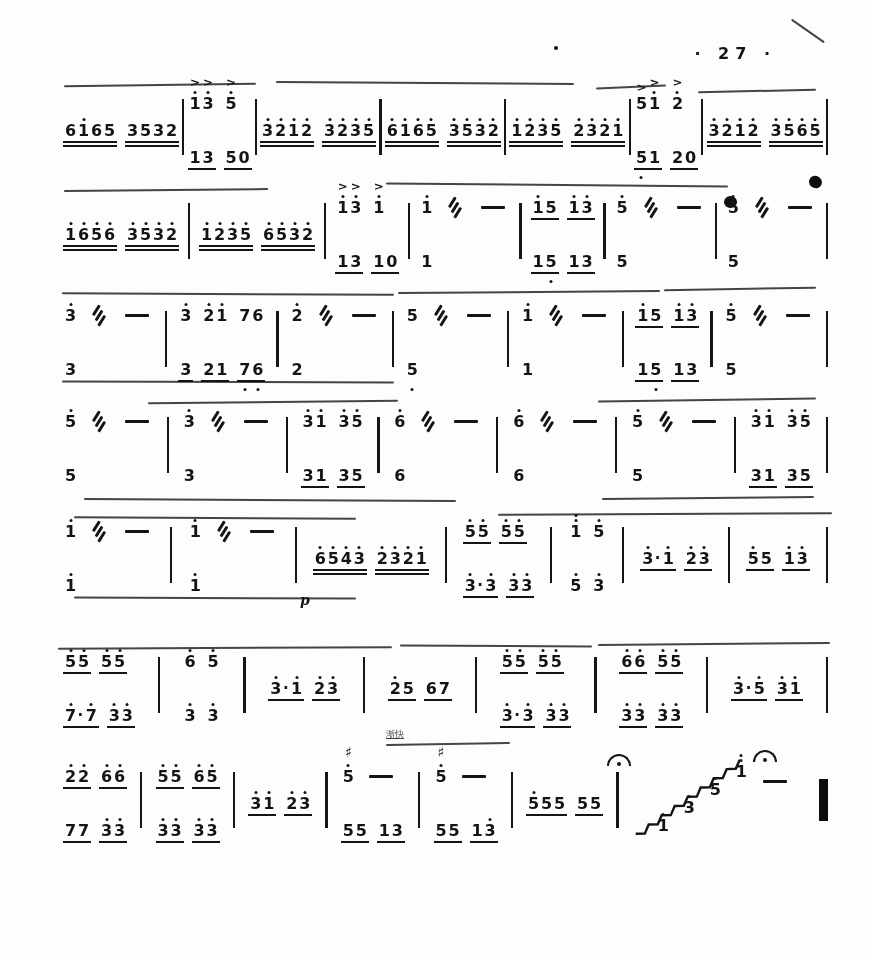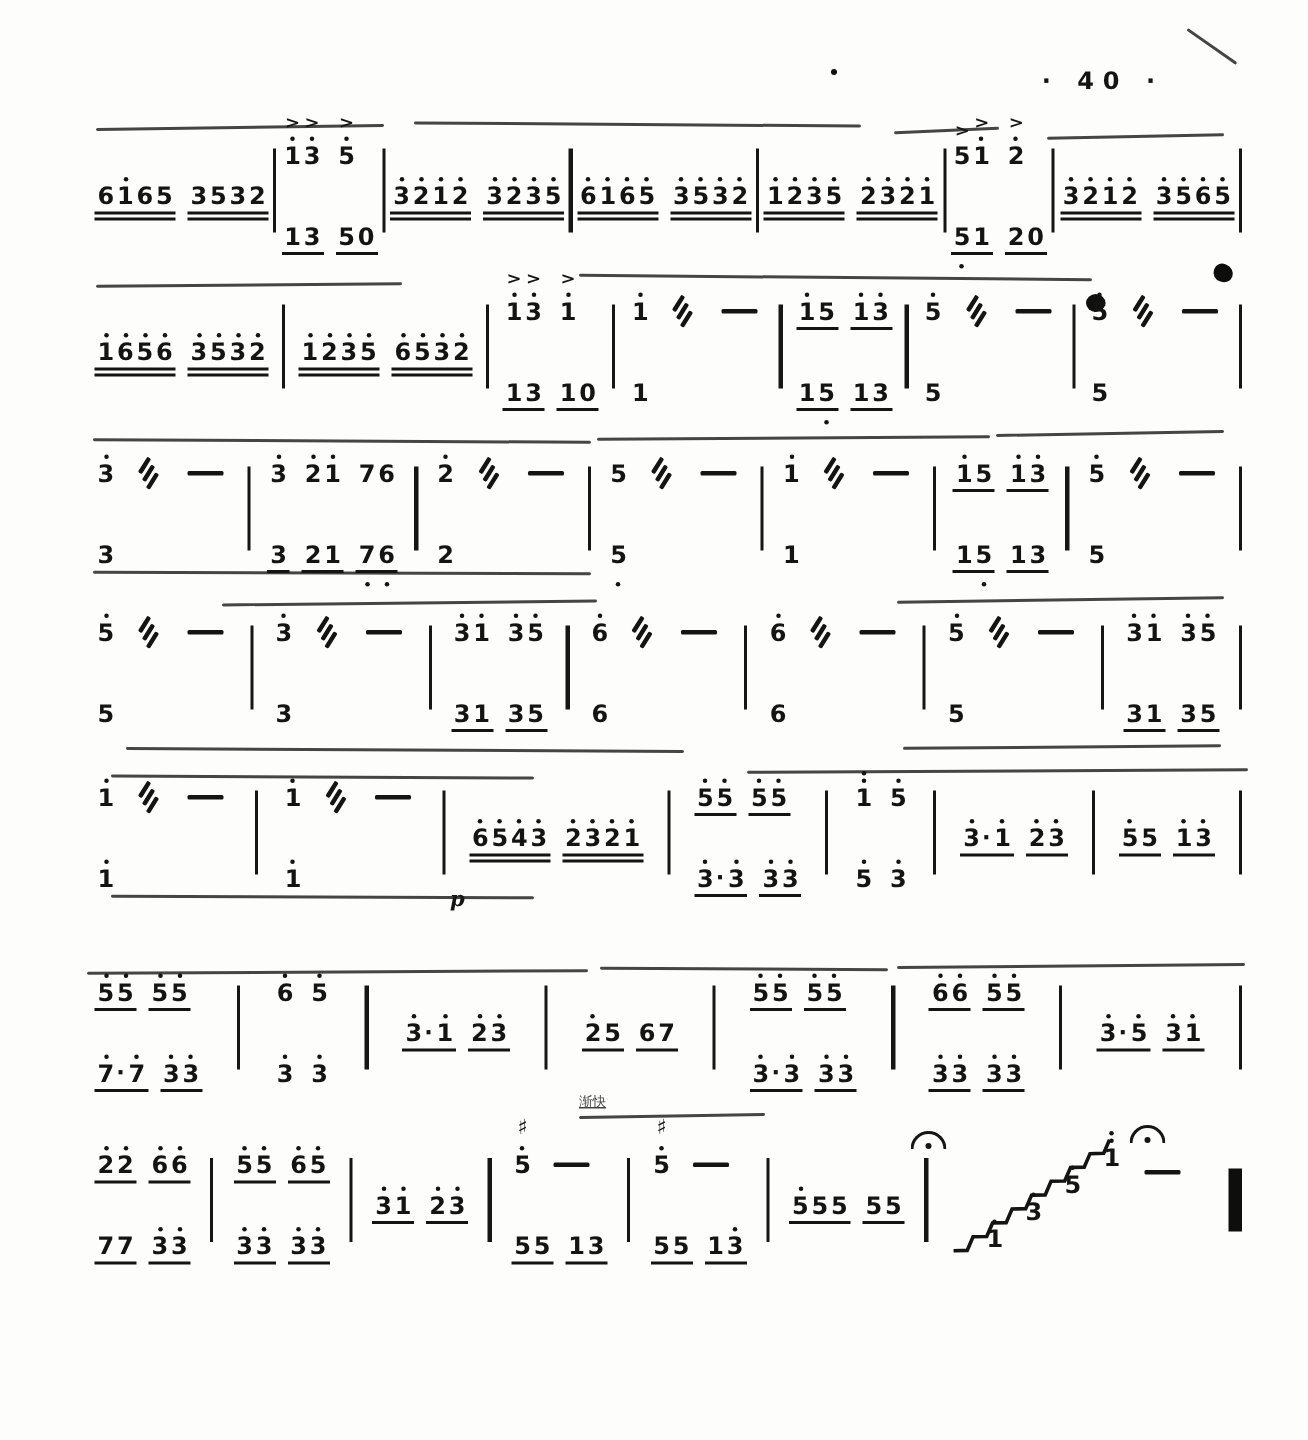--- a/index.html
+++ b/index.html
@@ -43,21 +43,21 @@
   .ferm:after{content:'';position:absolute;left:50%;bottom:0;transform:translateX(-50%);width:4px;height:4px;border-radius:50%;background:#151515;}
   .blob{position:absolute;top:-16px;right:-4px;width:13px;height:12px;background:#0d0d0d;border-radius:46% 54% 50% 50%;transform:rotate(20deg);}
   .glissm{position:relative;width:168px;height:96px;}
   .glissm .gnote{position:absolute;}
   .glissm svg{position:absolute;left:0;top:0;overflow:visible;}
   .gferm{position:absolute;}
 </style>
 </head>
 <body>
 
-<div class="pagenum">· 40 ·</div>
+<div class="pagenum">· 27 ·</div>
 <div class="tempo">渐快</div>
 <div class="dyn">p</div>
 <div class="blotdot" style="left:724px;top:196px;width:13px;height:12px;"></div>
 <div class="blotdot" style="left:554px;top:46px;width:4px;height:4px;"></div>
 
 <div id="decor">
     <div class="sline" style="left: 64px; top: 84px; width: 192px; transform: rotate(-0.8deg);"></div>
     <div class="sline" style="left: 276px; top: 82px; width: 298px; transform: rotate(0.4deg);"></div>
     <div class="sline" style="left: 596px; top: 86px; width: 70px; transform: rotate(-2.5deg);"></div>
     <div class="sline" style="left: 698px; top: 90px; width: 118px; transform: rotate(-1.2deg);"></div>

